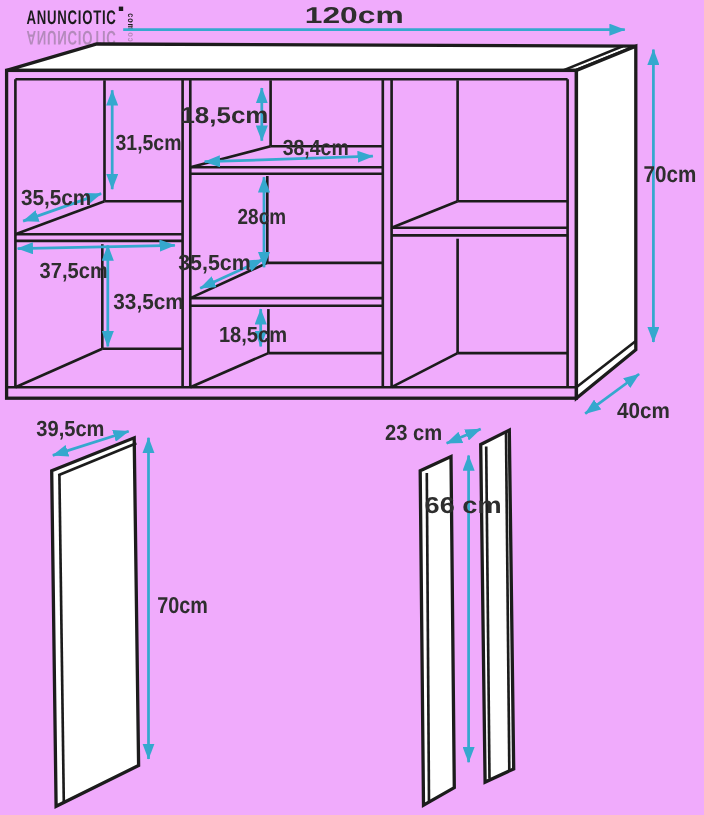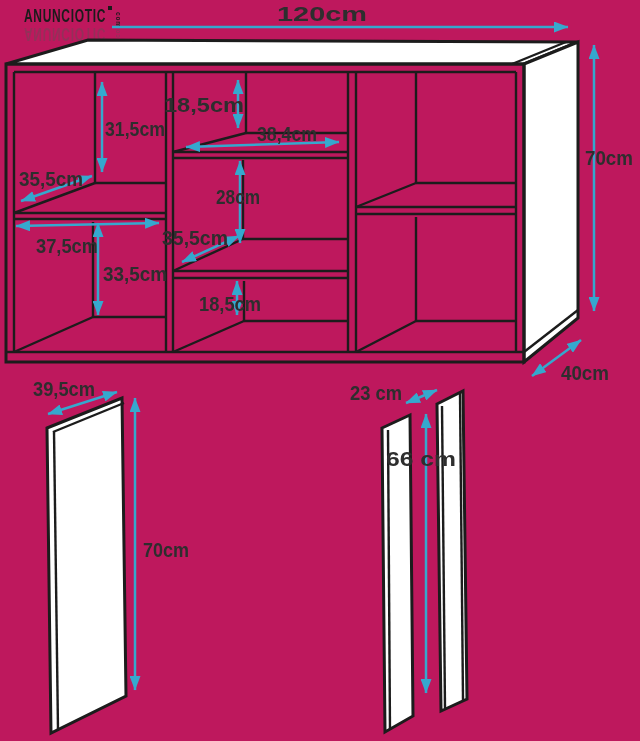--- a/index.html
+++ b/index.html
@@ -1,17 +1,17 @@
 <!DOCTYPE html>
 <html style="--accent: #35a8ce; --line: #1c1c1c; --text: #2e2e2e;"><head>
 <meta charset="utf-8">
 <style>
   :root { --accent:#35a8ce; --line:#1c1c1c; --text:#2e2e2e; }
   html,body{margin:0;padding:0;background:#ffffff;}
-  .stage{position:relative;width:640px;height:741px;background:#be185d;overflow:hidden;}
+  .stage{position:relative;width:640px;height:741px;background:#f0abfc;overflow:hidden;}
   svg{display:block;}
   .ln{stroke:var(--line);stroke-width:2.4;fill:none;stroke-linejoin:miter;stroke-linecap:butt;}
   .lnT{stroke:var(--line);stroke-width:3;fill:none;stroke-linejoin:miter;}
   .face{stroke:var(--line);stroke-width:3;fill:#ffffff;stroke-linejoin:miter;}
   .dim{stroke:var(--accent);stroke-width:2.5;fill:none;}
   .head{fill:var(--accent);stroke:none;}
   .lbl{fill:var(--text);font-family:"Liberation Sans",sans-serif;font-weight:600;}
   .brand{fill:#1b1b1b;font-family:"Liberation Sans",sans-serif;font-weight:700;letter-spacing:1px;}
   .brand-ref{fill:#555;opacity:.38;}
 </style>

